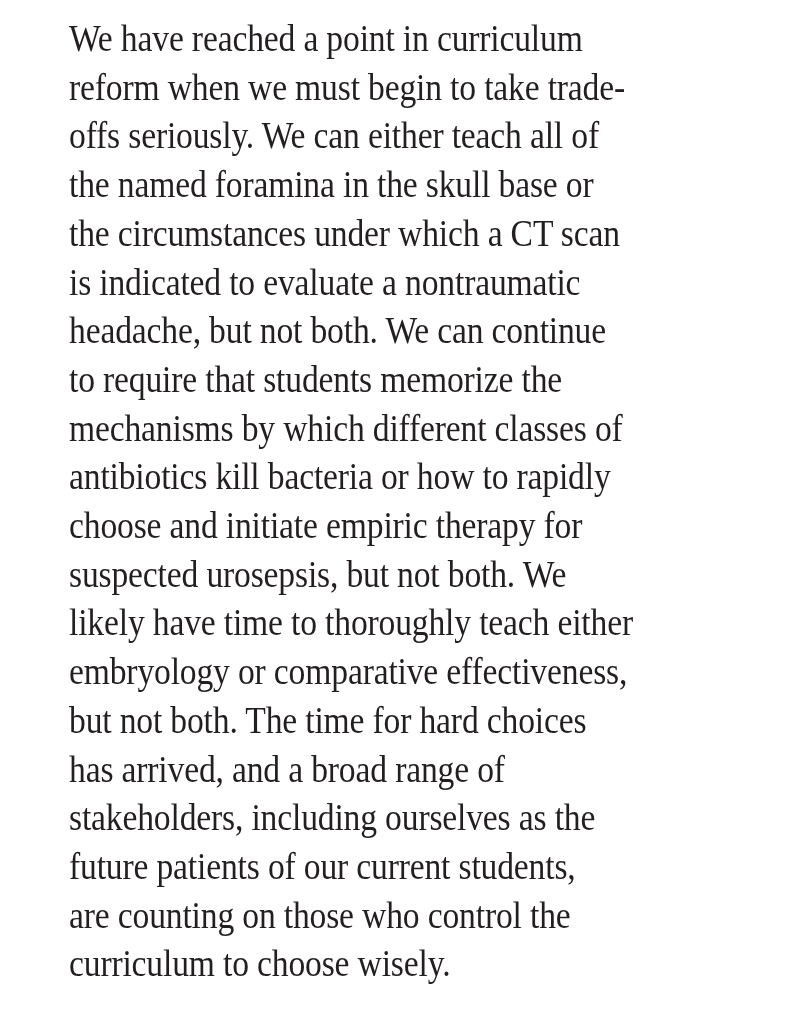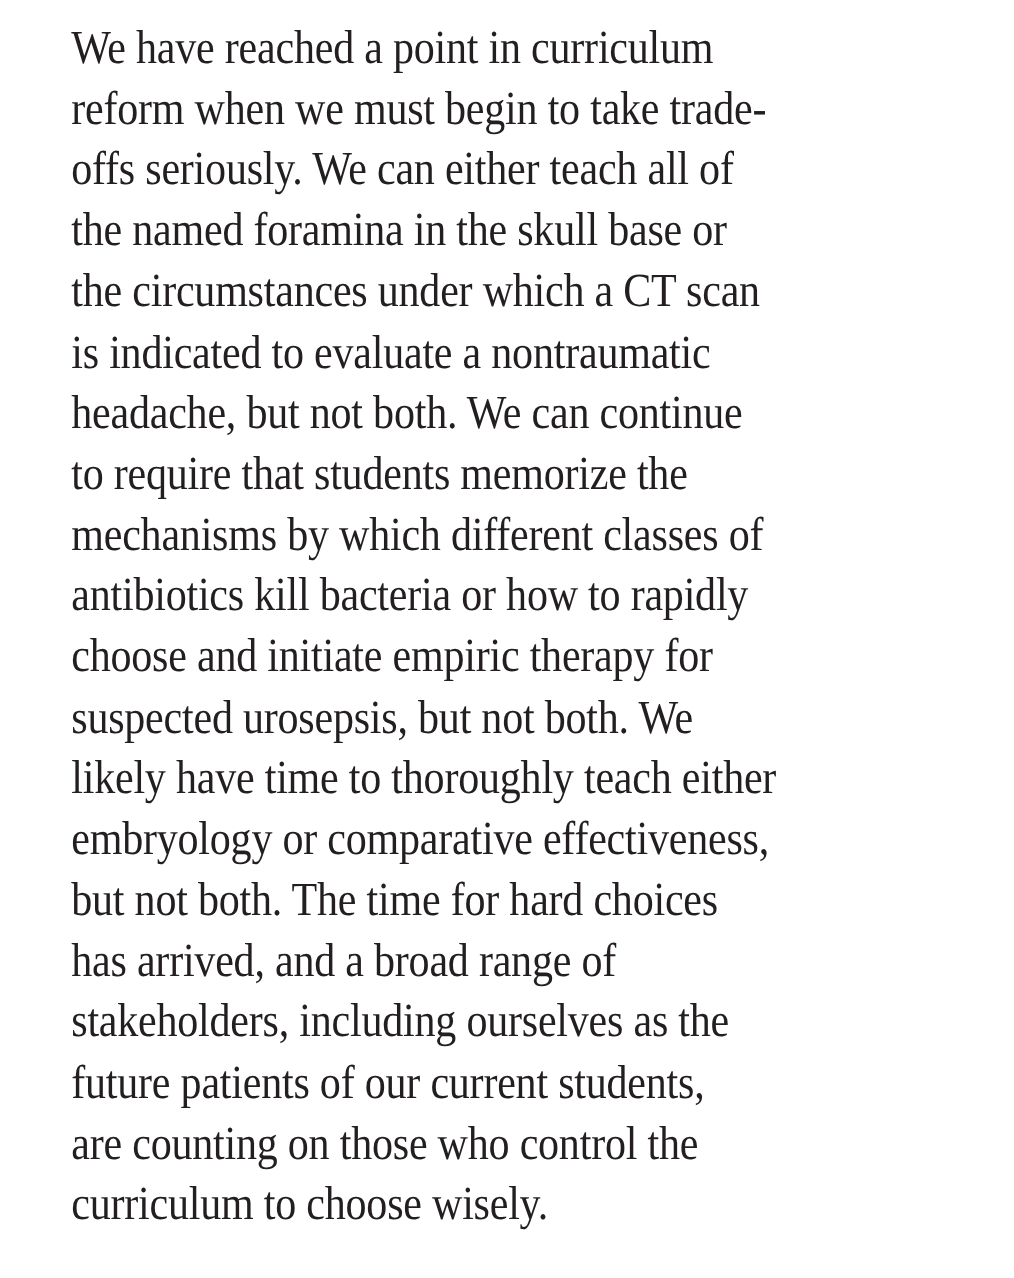--- a/index.html
+++ b/index.html
@@ -8,21 +8,21 @@
       background: #ffffff;
     }
     body {
       width: 811px;
       height: 1022px;
       overflow: hidden;
       position: relative;
     }
     .page {
       position: absolute;
-      left: 0;
+      left: 12px;
       top: 0;
       width: 750px;
       height: 1022px;
       background: #ffffff;
     }
     .paragraph {
       position: absolute;
       left: 57px;
       top: 14px;
       width: 740px;

